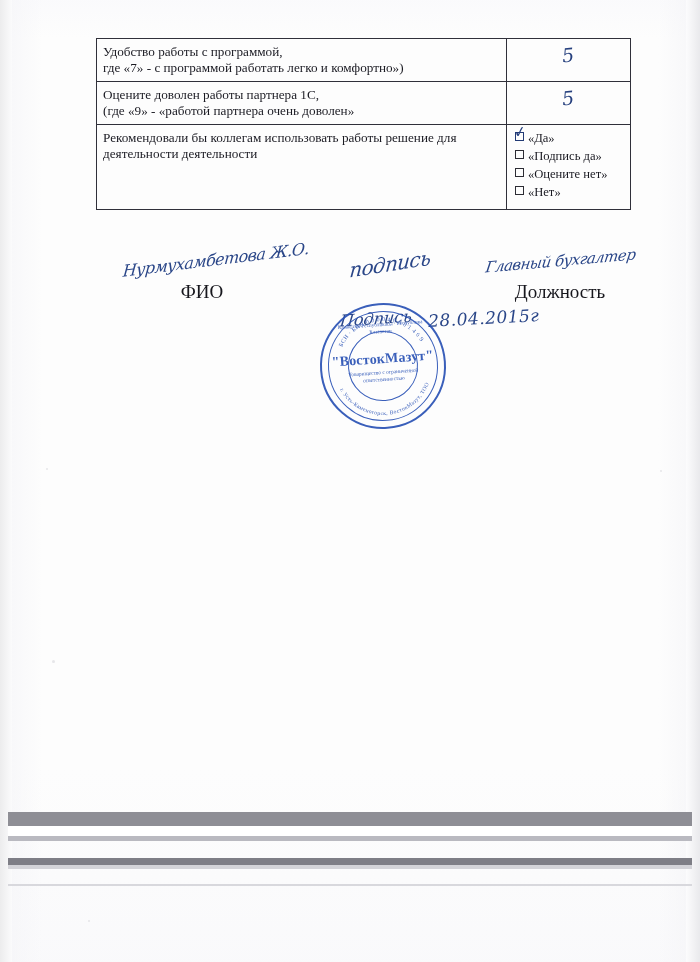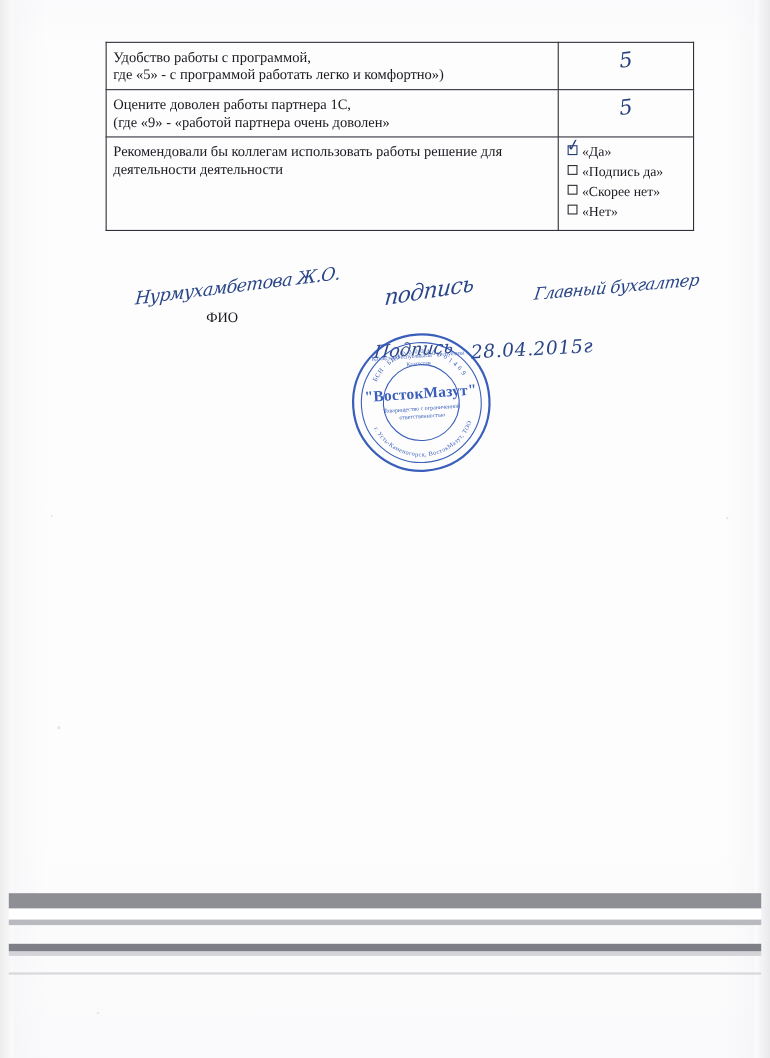--- a/index.html
+++ b/index.html
@@ -122,21 +122,21 @@
     white-space: nowrap;
     display: block;
     height: 26px;
   }
   .scrawl.s1 { transform: rotate(-7deg) skewX(-12deg); font-size: 16px; }
   .scrawl.s2 { transform: rotate(-9deg) skewX(-14deg); font-size: 20px; }
   .scrawl.s3 { transform: rotate(-5deg) skewX(-13deg); font-size: 15px; }
   .sig-label {
     display: block;
     margin-top: 3px;
-    font-size: 13px;
+    font-size: 19px;
     color: #17171d;
   }
 
   .date-line {
     position: absolute;
     left: 340px;
     top: 308px;
     width: 250px;
     font-size: 13px;
   }
@@ -255,21 +255,21 @@
   <span class="speck" style="left:52px;top:660px;width:3px;height:3px;"></span>
   <span class="speck" style="left:46px;top:468px;width:2px;height:2px;"></span>
   <span class="speck" style="left:660px;top:470px;width:2px;height:2px;"></span>
   <span class="speck" style="left:88px;top:920px;width:2px;height:2px;"></span>
 
   <table class="survey-table">
     <tbody>
       <tr>
         <td class="q-cell">
           <span class="q-line">Удобство работы с программой,</span>
-          <span class="q-line">где «5» - с программой работать легко и комфортно»)</span>
+          <span class="q-line">где «7» - с программой работать легко и комфортно»)</span>
         </td>
         <td class="a-cell">
           <span class="hand-score">5</span>
         </td>
       </tr>
 
       <tr>
         <td class="q-cell">
           <span class="q-line">Оцените доволен работы партнера 1С,</span>
           <span class="q-line">(где «9» - «работой партнера очень доволен»</span>
@@ -285,41 +285,42 @@
           <span class="q-line">деятельности деятельности</span>
         </td>
         <td class="a-cell opt-list">
           <span class="opt checked">
             <span class="box"><span class="check-mark">✓</span></span><span>«Да»</span>
           </span>
           <span class="opt">
             <span class="box"></span><span>«Подпись да»</span>
           </span>
           <span class="opt">
-            <span class="box"></span><span>«Скорее нет»</span>
+            <span class="box"></span><span>«Оцените нет»</span>
           </span>
           <span class="opt">
             <span class="box"></span><span>«Нет»</span>
           </span>
         </td>
       </tr>
     </tbody>
   </table>
 
   <div class="sig-block sig-1">
     <span class="scrawl s1">Нурмухамбетова Ж.О.</span>
     <span class="sig-label">ФИО</span>
   </div>
 
   <div class="sig-block sig-2">
     <span class="scrawl s2">подпись</span>
   </div>
 
   <div class="sig-block sig-3">
     <span class="scrawl s3">Главный бухгалтер</span>
+    <span class="sig-label">Должность</span>
   </div>
 
   <div class="date-line">
     <span class="date-label">Подпись</span><span class="date-value">28.04.2015г</span>
   </div>
 
   <div class="stamp">
     <svg class="arc-text" viewBox="0 0 122 122">
       <defs>
         <path id="arcTop" d="M 16,61 A 45,45 0 0 1 106,61"></path>

